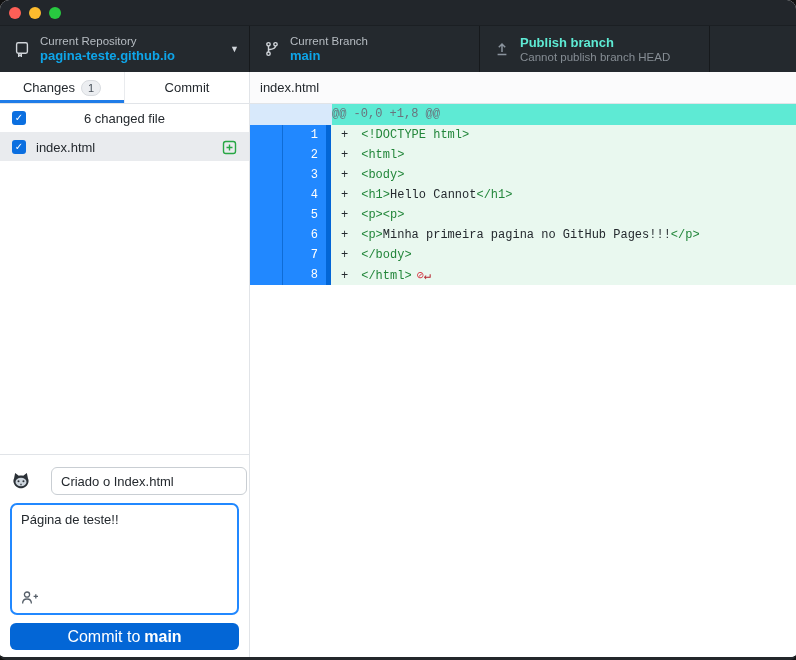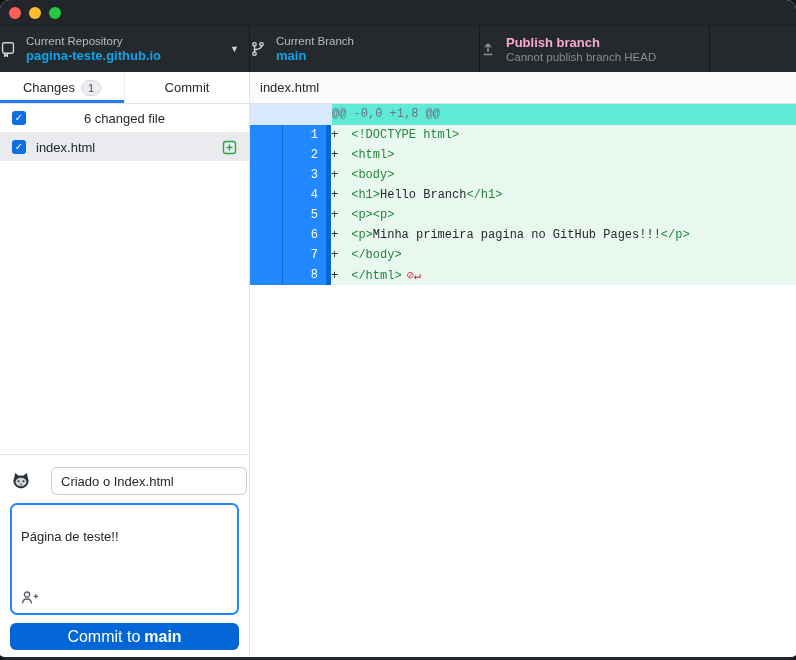--- a/index.html
+++ b/index.html
@@ -9,28 +9,28 @@
             border-radius:9px 9px 6px 6px; overflow:hidden; border-bottom:3px solid #23272b; }
 
   
   .titlebar { height:26px; background:#22262b; flex:0 0 auto; display:flex; align-items:center;
               padding-left:9px; border-bottom:1px solid #1b1f23; }
   .traffic { width:12px; height:12px; border-radius:50%; margin-right:8px; }
   .t-red { background:#ff5f57; } .t-yellow { background:#febc2e; } .t-green { background:#28c840; }
 
   
   .toolbar { height:46px; background:#24292e; flex:0 0 auto; display:flex; color:#fff; }
-  .tb-section { display:flex; align-items:center; border-right:1px solid #16191c; padding:0 10px 0 0; cursor:default; }
+  .tb-section { display:flex; align-items:center; border-right:1px solid #16191c; padding:0 10px 0 14px; cursor:default; }
   .tb-repo { width:250px; } .tb-branch { width:230px; } .tb-publish { width:230px; }
   .tb-fill { flex:1; }
   .tb-icon { width:16px; height:16px; margin-right:10px; flex:0 0 auto; }
   .tb-text { flex:1; min-width:0; }
   .tb-label { font-size:11.5px; color:#b6bcc2; line-height:14px; }
   .tb-value { font-size:13px; font-weight:bold; color:#0ea5e9; line-height:16px; white-space:nowrap; }
-  .tb-publish .tb-label-big { font-size:13px; font-weight:bold; color:#f9a8d4; line-height:15px; }
+  .tb-publish .tb-label-big { font-size:13px; font-weight:bold; color:#5eead4; line-height:15px; }
   .tb-publish .tb-sub { font-size:11.5px; color:#868d94; line-height:14px; }
   .chev { color:#d1d5da; font-size:9px; margin-left:6px; }
 
   
   .body { flex:1; display:flex; min-height:0; }
   .sidebar { width:250px; flex:0 0 auto; border-right:1px solid #e1e4e8; display:flex; flex-direction:column; background:#fff; }
   .main { flex:1; display:flex; flex-direction:column; min-width:0; background:#fff; }
 
   
   .tabs { height:32px; display:flex; border-bottom:1px solid #e1e4e8; flex:0 0 auto; }
@@ -52,40 +52,40 @@
   .status-plus { margin-left:auto; margin-right:12px; width:15px; height:15px; flex:0 0 auto; }
   .sidebar-fill { flex:1; }
 
   
   .commit-form { border-top:1px solid #e1e4e8; padding:12px 10px 7px 10px; flex:0 0 auto; }
   .summary-line { display:flex; align-items:center; gap:19px; }
   .avatar { width:22px; height:22px; flex:0 0 auto; }
   .summary-input { flex:1; height:28px; border:1px solid #c9ced3; border-radius:6px; padding:0 9px;
                    font-size:13px; color:#24292e; font-family:inherit; outline:none; background:#fff; }
   .desc-box { margin-top:8px; height:112px; border:2px solid #2188ff; border-radius:7px; position:relative;
-              background:#fff; padding:24px 9px; cursor:text; }
+              background:#fff; padding:7px 9px; cursor:text; }
   .desc-text { font-size:13px; color:#24292e; }
   .coauthor-btn { position:absolute; left:9px; bottom:7px; width:18px; height:16px; cursor:pointer; }
   .commit-btn { margin-top:8px; width:100%; height:27px; background:#0366d6; border:none; border-radius:6px;
                 color:#fff; font-size:16px; font-family:inherit; cursor:pointer; display:flex;
                 align-items:center; justify-content:center; }
   .commit-btn b { margin-left:4px; }
 
   
   .file-header { height:32px; flex:0 0 auto; background:#fbfbfc; border-bottom:1px solid #e1e4e8;
                  display:flex; align-items:center; padding-left:10px; font-size:13px; color:#24292e; }
   .diff { flex:1; overflow:hidden; font-family:"Liberation Mono","DejaVu Sans Mono",monospace; font-size:12px; }
   .hunk-row { display:flex; height:21px; line-height:21px; }
   .hunk-gutter { width:82px; flex:0 0 auto; background:#d8e9fb; }
   .hunk-text { flex:1; background:#5eead4; color:#6a737d; white-space:pre; }
   .diff-row { display:flex; height:20px; line-height:20px; }
   .gut-old { width:33px; flex:0 0 auto; background:#2188ff; border-right:1px solid #0f6cd6; cursor:pointer; }
   .gut-new { width:43px; flex:0 0 auto; background:#2188ff; color:#fff; text-align:right; padding-right:8px; cursor:pointer; }
   .gut-strip { width:5px; flex:0 0 auto; background:#0366d6; }
-  .diff-content { flex:1; background:#e9f8ef; white-space:pre; }
+  .diff-content { flex:1; background:#e9f8ef; padding-left:10px; white-space:pre; }
   .plus { color:#24292e; margin-right:13px; }
   .seg-tag { color:#22863a; }
   .seg-text { color:#24292e; }
   .nl-slash { color:#d73a49; font-family:"DejaVu Sans Mono",monospace; margin-left:5px; }
   .nl-arrow { color:#b31d28; font-family:"DejaVu Sans Mono",monospace; }
 </style>
 </head>
 <body>
 
 <div class="window">
@@ -216,21 +216,21 @@
             <div class="diff-row">
               <div class="gut-old"></div>
               <div class="gut-new">3</div>
               <div class="gut-strip"></div>
               <div class="diff-content"><span class="plus">+</span><span class="seg-tag">&lt;body&gt;</span></div>
             </div>
             <div class="diff-row">
               <div class="gut-old"></div>
               <div class="gut-new">4</div>
               <div class="gut-strip"></div>
-              <div class="diff-content"><span class="plus">+</span><span class="seg-tag">&lt;h1&gt;</span><span class="seg-text">Hello Branch</span><span class="seg-tag">&lt;/h1&gt;</span></div>
+              <div class="diff-content"><span class="plus">+</span><span class="seg-tag">&lt;h1&gt;</span><span class="seg-text">Hello Cannot</span><span class="seg-tag">&lt;/h1&gt;</span></div>
             </div>
             <div class="diff-row">
               <div class="gut-old"></div>
               <div class="gut-new">5</div>
               <div class="gut-strip"></div>
               <div class="diff-content"><span class="plus">+</span><span class="seg-tag">&lt;p&gt;&lt;p&gt;</span></div>
             </div>
             <div class="diff-row">
               <div class="gut-old"></div>
               <div class="gut-new">6</div>

